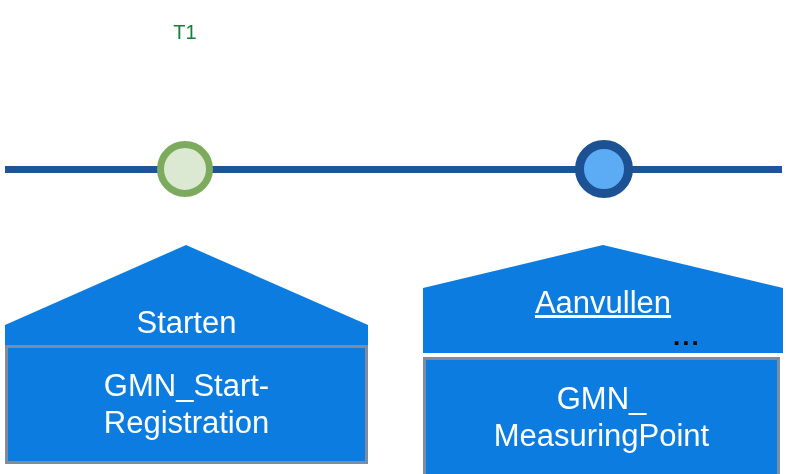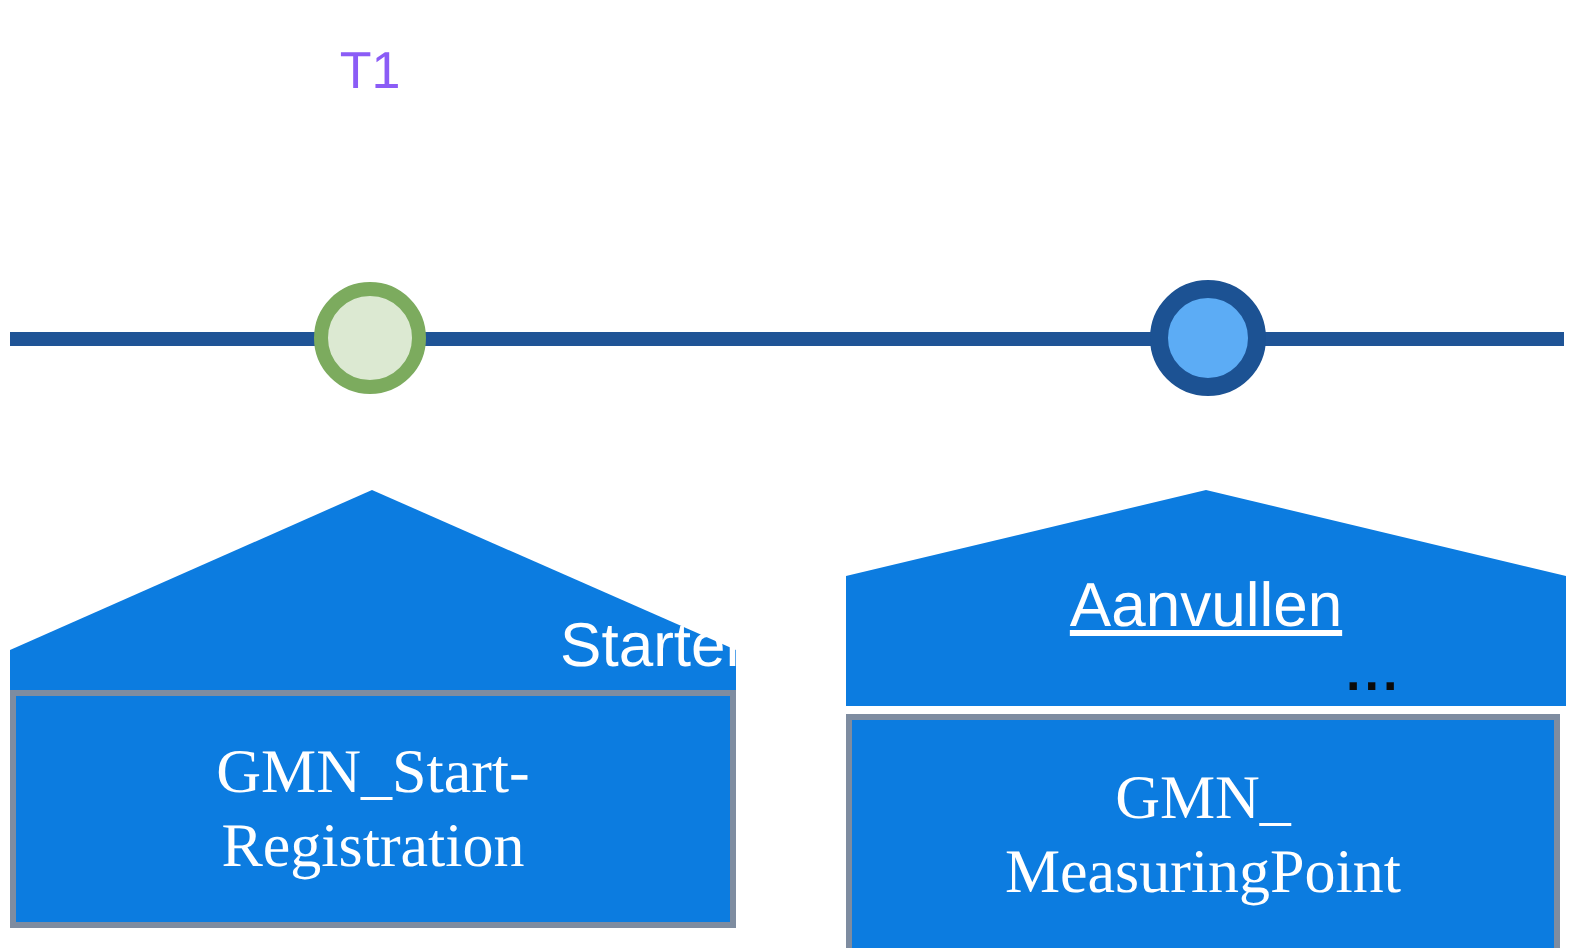--- a/index.html
+++ b/index.html
@@ -48,22 +48,22 @@
     top: 140px;
     width: 58px;
     height: 58px;
     background: #5CACF5;
     border: 9px solid #1C5293;
   }
 
   
   .time-label {
     position: absolute;
-    color: #8b5cf6;
-    font-size: 26px;
+    color: #15803d;
+    font-size: 20px;
     line-height: 1;
     text-align: center;
     white-space: nowrap;
   }
   .time-label-t1 { left: 150px; top: 22px; width: 70px; }
   .time-label-t2 { left: 570px; top: 22px; width: 70px; }
 
   
   .node-group {
     position: absolute;
@@ -92,35 +92,34 @@
     white-space: nowrap;
   }
   .node-box {
     position: absolute;
     box-sizing: border-box;
     background: #0C7CE0;
     border: 3px solid #7E8CA0;
     display: flex;
     align-items: center;
     justify-content: center;
-    font-family: Liberation Serif, serif;
   }
   .node-box-label {
     color: #ffffff;
     font-size: 31px;
     line-height: 1.18;
     text-align: center;
     white-space: pre-line;
     padding: 0 4px;
   }
 
   
   .node-left              { left: 5px;  top: 245px; width: 363px; height: 229px; }
   .node-left .node-pentagon      { width: 363px; height: 100px; }
-  .node-left .node-pentagon-label{ left: 12px; top: 62px; width: 363px; text-align: right; }
+  .node-left .node-pentagon-label{ left: 0; top: 62px; width: 363px; }
   .node-left .node-box    { left: 0px; top: 100px; width: 363px; height: 119px; }
 
   
   .node-right             { left: 423px; top: 245px; width: 360px; height: 229px; }
   .node-right .node-pentagon      { width: 360px; height: 108px; }
   .node-right .node-pentagon-label{ left: 0; top: 42px; width: 360px; text-decoration: underline; }
   .node-right .node-ellipsis      { left: 250px; top: 78px; }
   .node-right .node-box   { left: 0px; top: 112px; width: 357px; height: 121px; }
 </style>
 </head>

